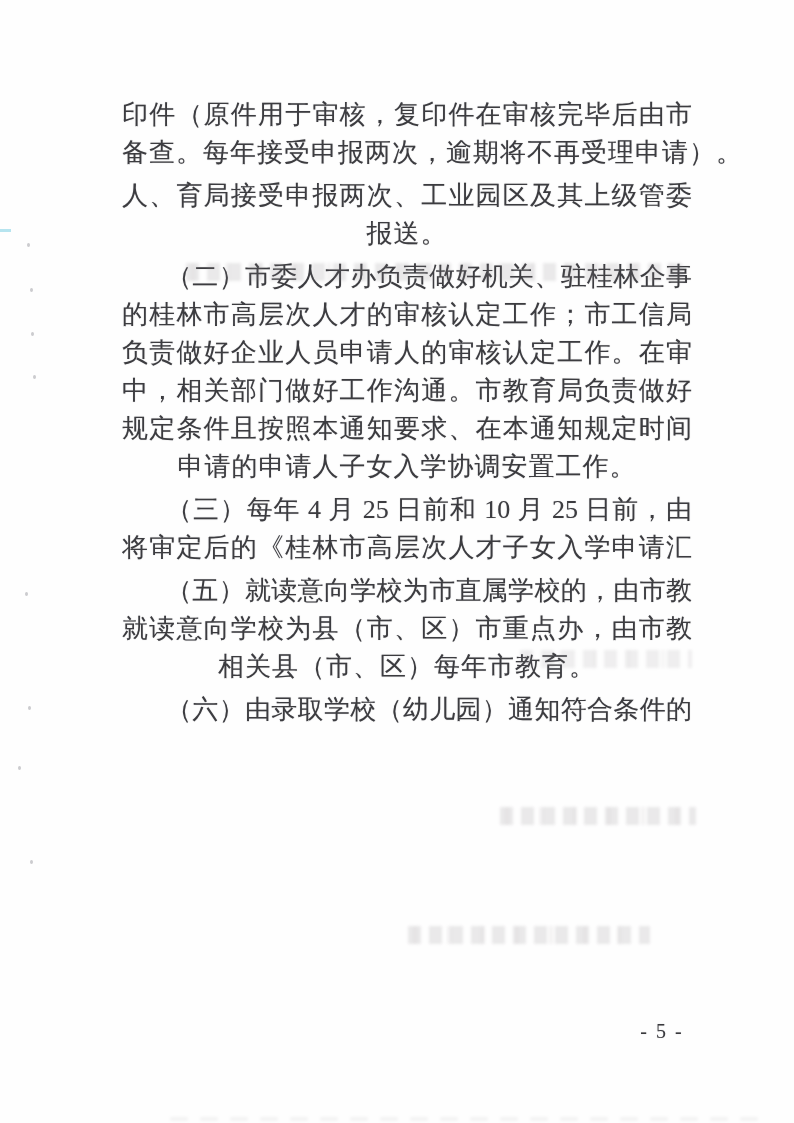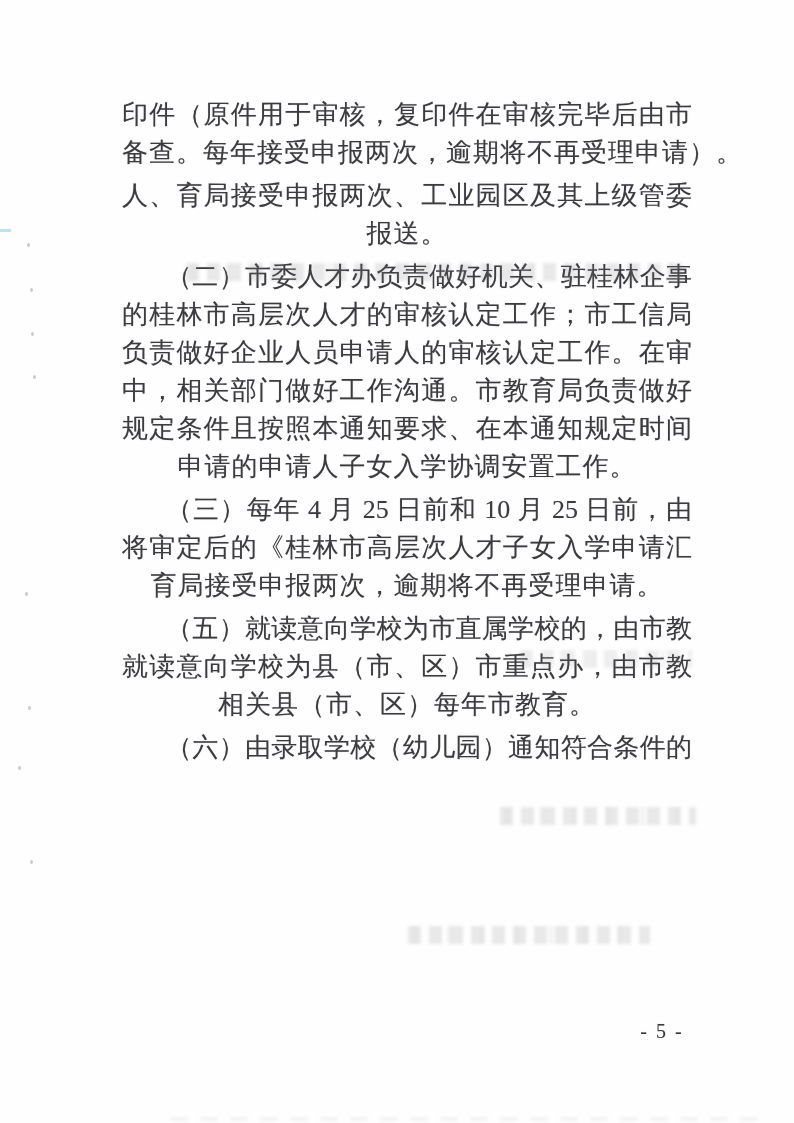--- a/index.html
+++ b/index.html
@@ -87,21 +87,20 @@
       <div class="line fill">的桂林市高层次人才的审核认定工作；市工信局（市重点办）</div>
       <div class="line fill">负责做好企业人员申请人的审核认定工作。在审核认定工作</div>
       <div class="line fill">中，相关部门做好工作沟通。市教育局负责做好符合本通知</div>
       <div class="line fill">规定条件且按照本通知要求、在本通知规定时间内报送入学</div>
       <div class="line end">申请的申请人子女入学协调安置工作。</div>
     </div>
 
     <div class="para">
       <div class="line fill indent">（三）每年 4 月 25 日前和 10 月 25 日前，由市委人才办</div>
       <div class="line fill">将审定后的《桂林市高层次人才子女入学申请汇总表》（附</div>
-      <div class="line end">育局接受申报两次，逾期将不再受理申请。</div>
     </div>
 
 
     <div class="para">
       <div class="line fill indent">（五）就读意向学校为市直属学校的，由市教育局协调；</div>
       <div class="line fill">就读意向学校为县（市、区）市重点办，由市教育局转交</div>
       <div class="line end">相关县（市、区）每年市教育。</div>
     </div>
 
     <div class="para">

